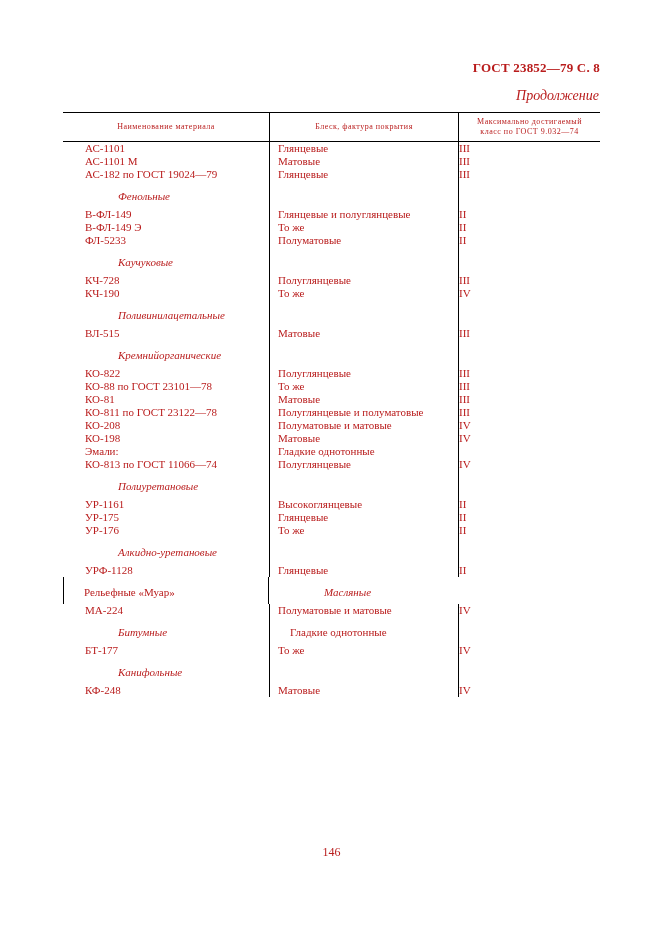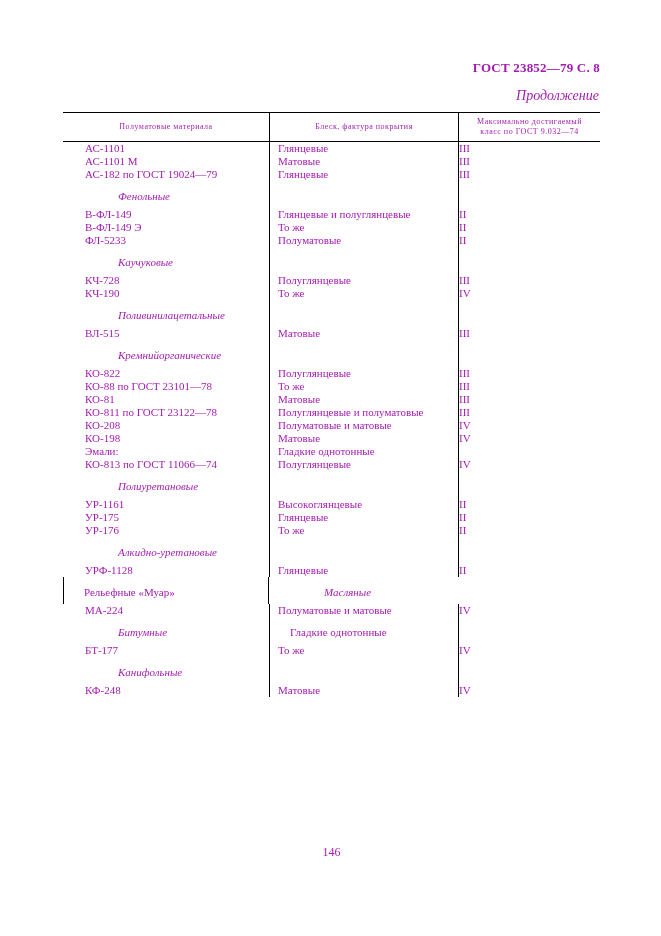--- a/index.html
+++ b/index.html
@@ -5,21 +5,21 @@
   html, body {
     margin: 0;
     padding: 0;
     background: #ffffff;
   }
   .page {
     position: relative;
     width: 661px;
     height: 936px;
     background: #ffffff;
-    color: #a21caf;
+    color: #b91c1c;
     font-family: "Liberation Serif", serif;
     overflow: hidden;
   }
   .gost-header {
     position: absolute;
     top: 60px;
     right: 61px;
     font-weight: bold;
     font-size: 13px;
     letter-spacing: 0.2px;
@@ -94,21 +94,21 @@
 <body>
 
 <div class="page">
 
   <div class="gost-header">ГОСТ 23852—79 С. 8</div>
 
   <div class="continuation">Продолжение</div>
 
   <div class="materials-table">
     <div class="thead">
-      <div class="cell c1">Полуматовые материала</div>
+      <div class="cell c1">Наименование материала</div>
       <div class="cell c2">Блеск, фактура покрытия</div>
       <div class="cell c3">Максимально достигаемый класс по ГОСТ 9.032—74</div>
     </div>
     <div class="tbody">
         <div class="row data">
           <div class="cell c1">АС-1101</div>
           <div class="cell c2">Глянцевые</div>
           <div class="cell c3">III</div>
         </div>
         <div class="row data">

